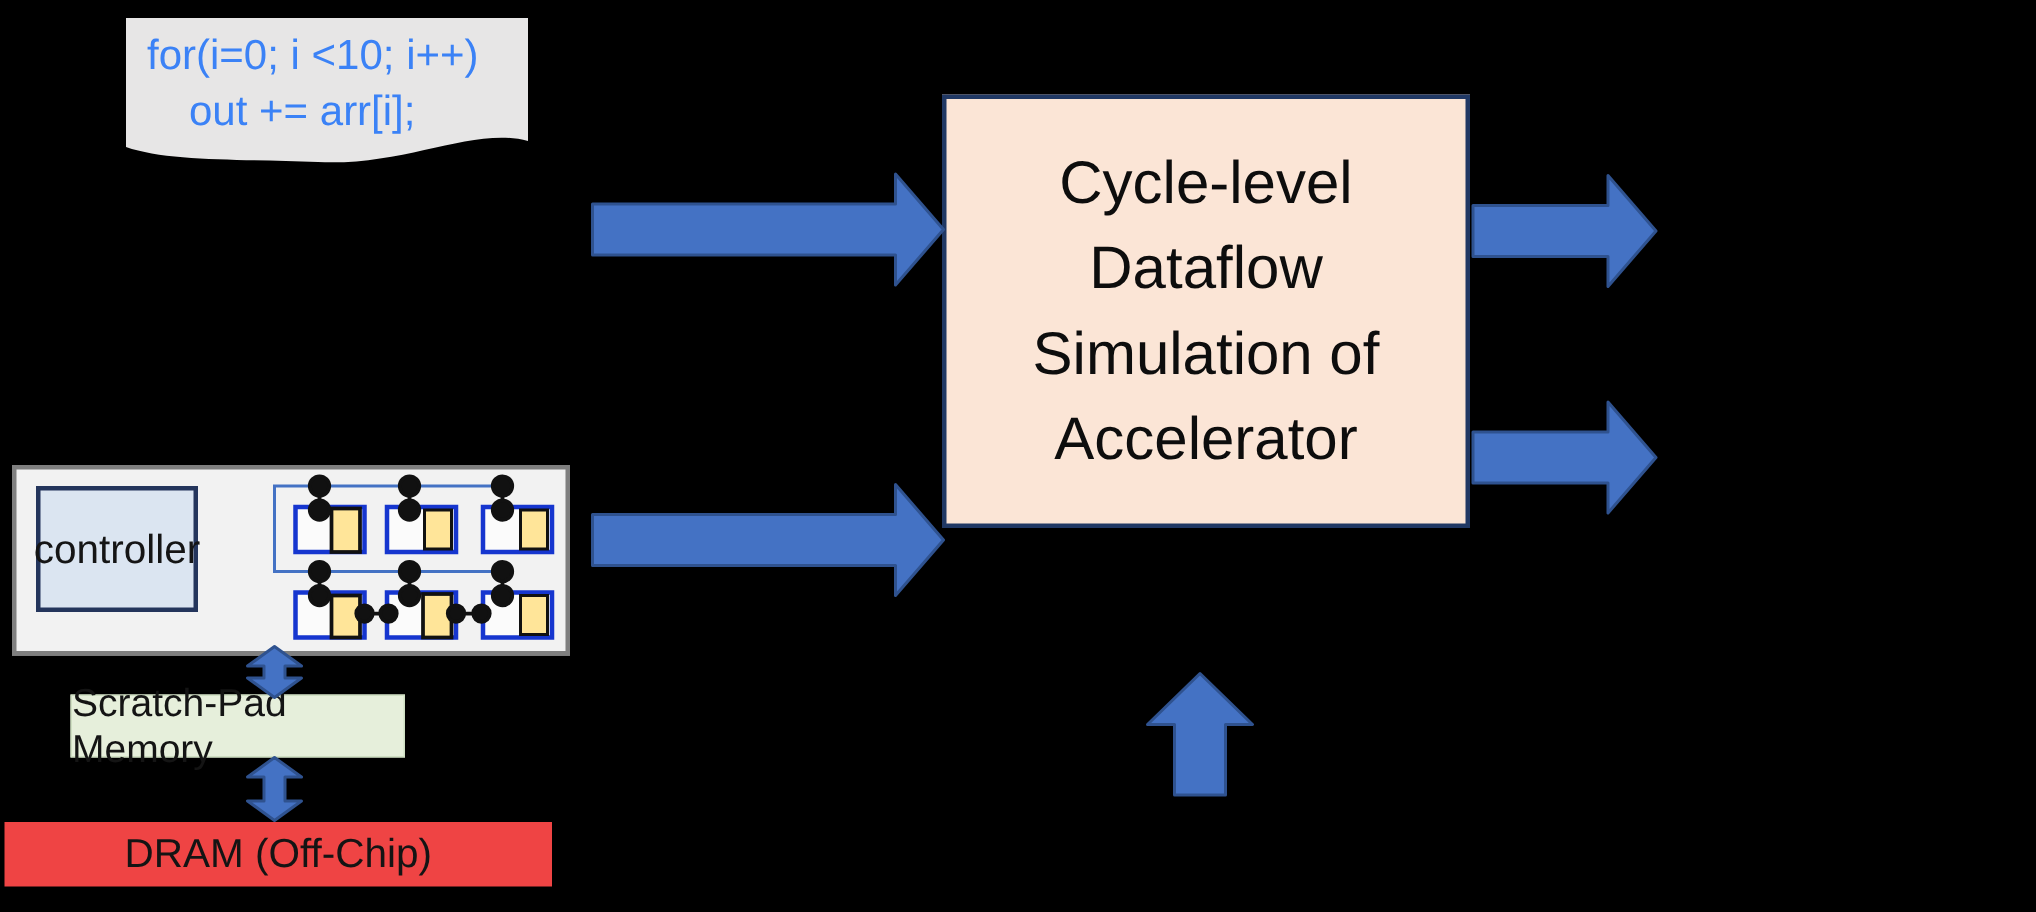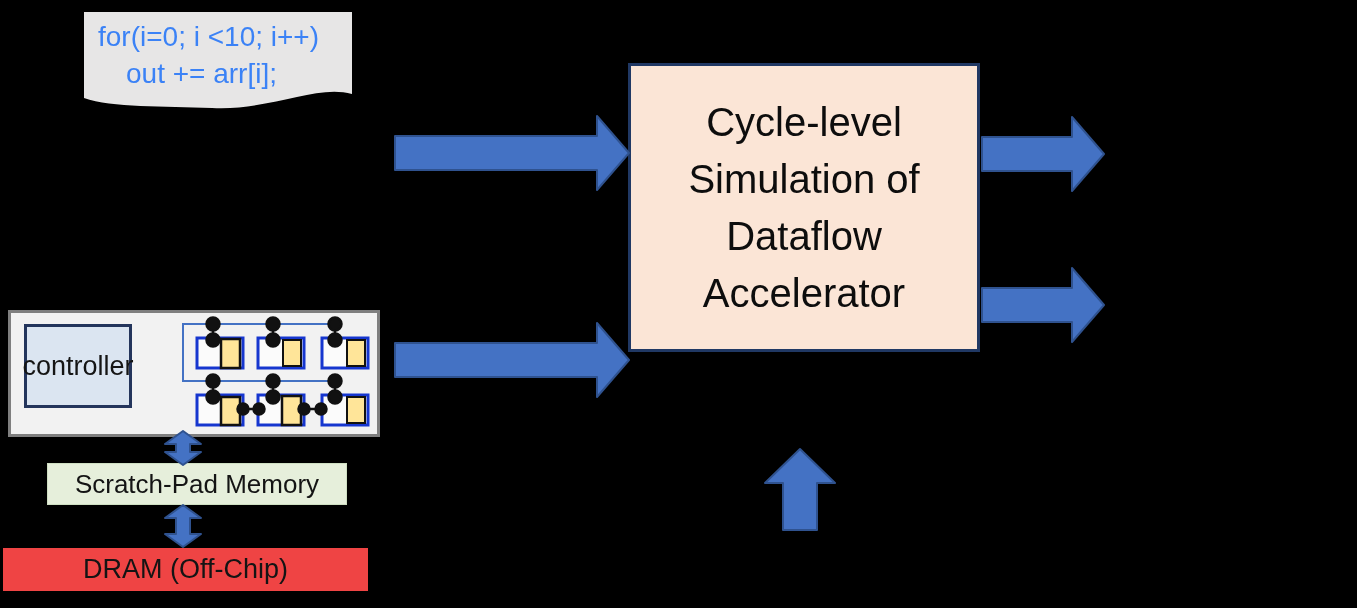--- a/index.html
+++ b/index.html
@@ -28,21 +28,21 @@
     box-sizing:border-box; background:#f2f2f2; border:3px solid #7f7f7f;
   }
   #controller-box {
     position:absolute; left:24px; top:324px; width:108px; height:84px;
     box-sizing:border-box; background:#dbe5f1; border:3px solid #24355c;
     display:flex; align-items:center; justify-content:center;
     font-size:27px; color:#151515;
   }
   
   #spm-box {
-    position:absolute; left:47px; top:463px; width:300px; height:42px;
+    position:absolute; left:47px; top:463px; width:223px; height:42px;
     box-sizing:border-box; background:#e6efdb; border:1px solid #cfdfc2;
     display:flex; align-items:center; justify-content:center;
     font-size:26px; color:#141414;
   }
   #dram-box {
     position:absolute; left:3px; top:548px; width:365px; height:43px;
     box-sizing:border-box; background:#ef4444;
     display:flex; align-items:center; justify-content:center;
     font-size:27px; color:#141414;
   }
@@ -56,22 +56,22 @@
   <svg id="code-shape" width="270" height="112" viewBox="0 0 270 112">
     <path d="M0,4 H268 V86 C 232,76 186,103 128,100 C 80,98 28,100 0,90 Z" fill="#e7e6e6"></path>
   </svg>
   <div id="code-text">
     <div class="ln1">for(i=0; i &lt;10; i++)</div>
     <div class="ln2">out += arr[i];</div>
   </div>
 
   <div id="sim-box">
     <div>Cycle-level</div>
+    <div>Dataflow</div>
     <div>Simulation of</div>
-    <div>Dataflow</div>
     <div>Accelerator</div>
   </div>
 
   <div id="chip-box"></div>
   <div id="controller-box">
     <span>controller</span>
   </div>
 
   <div id="spm-box">
     <span>Scratch-Pad Memory</span>

